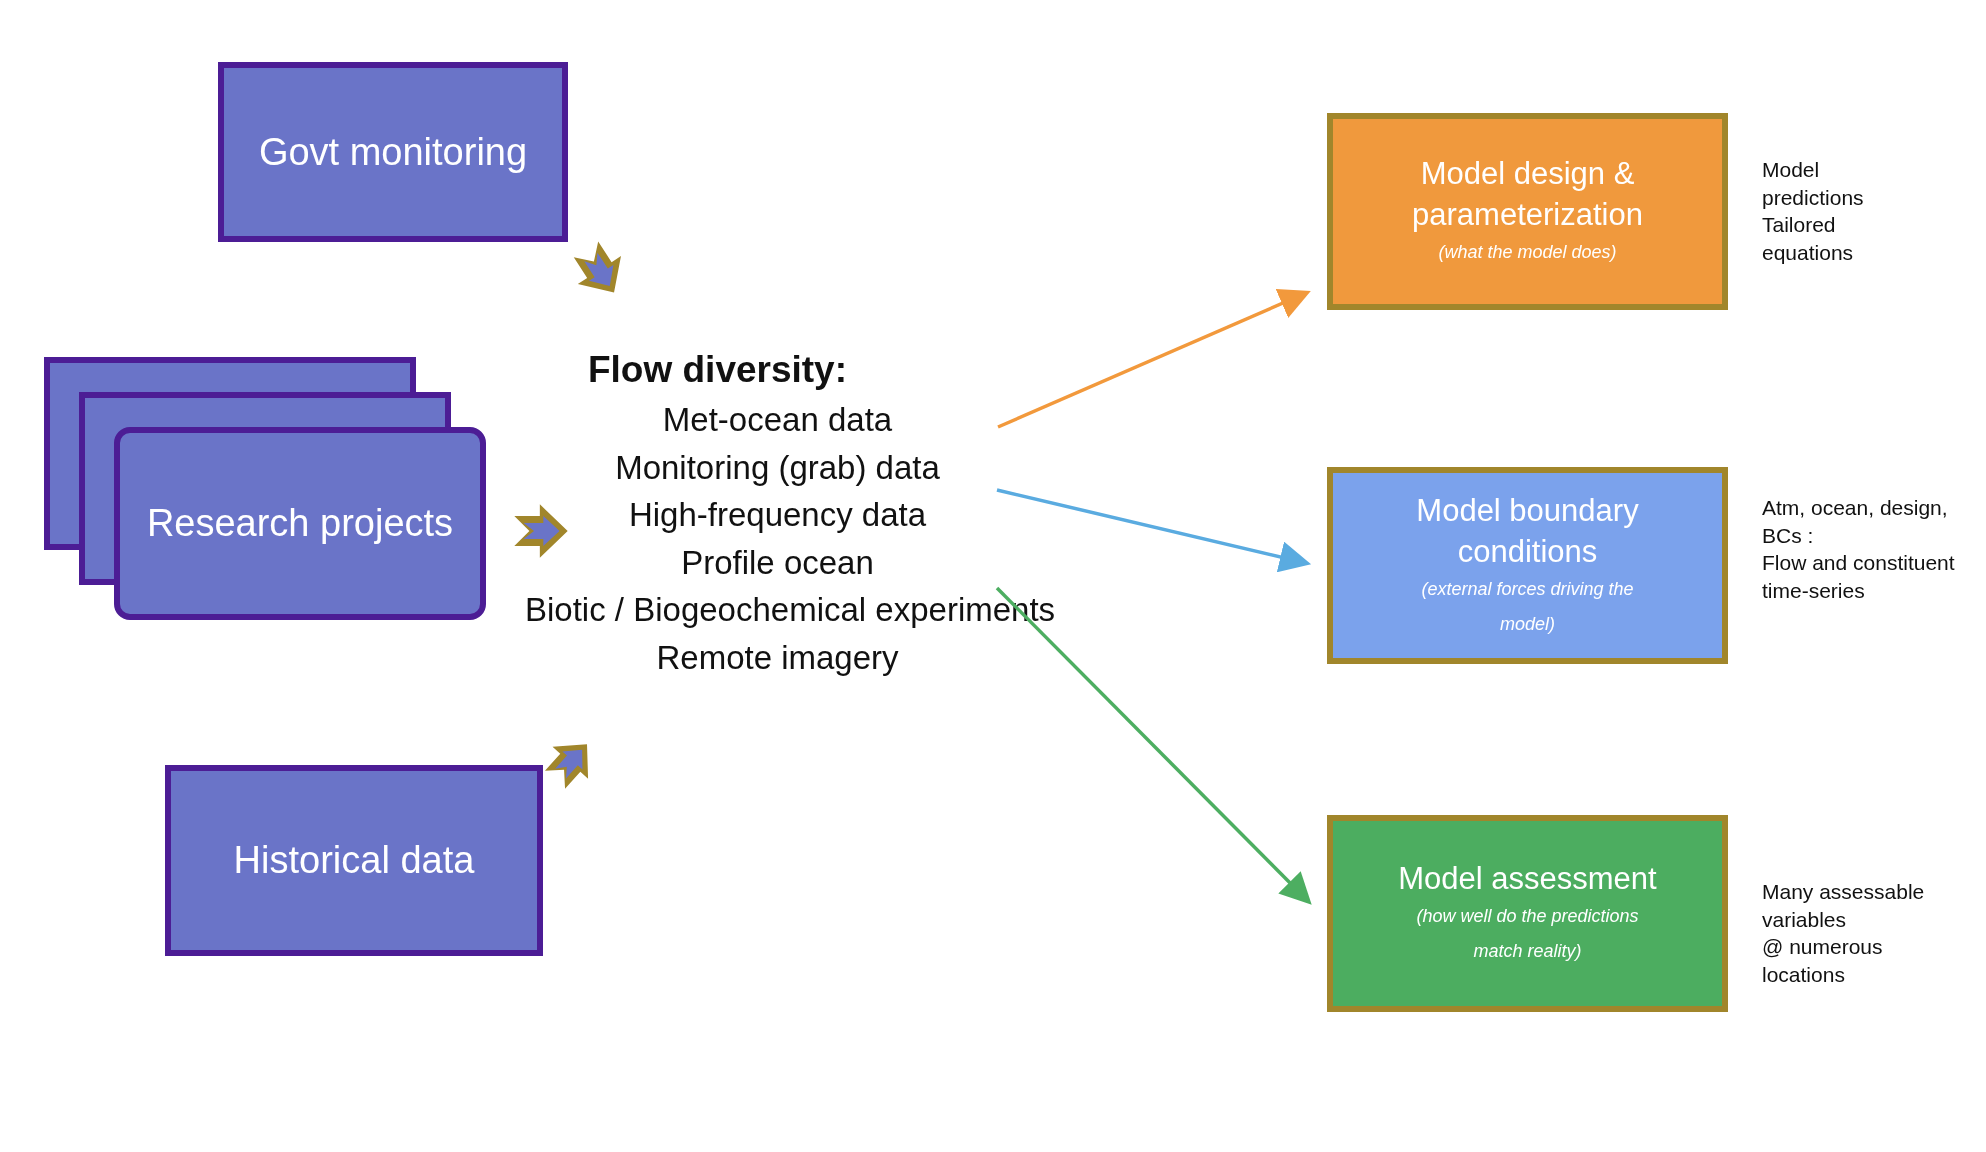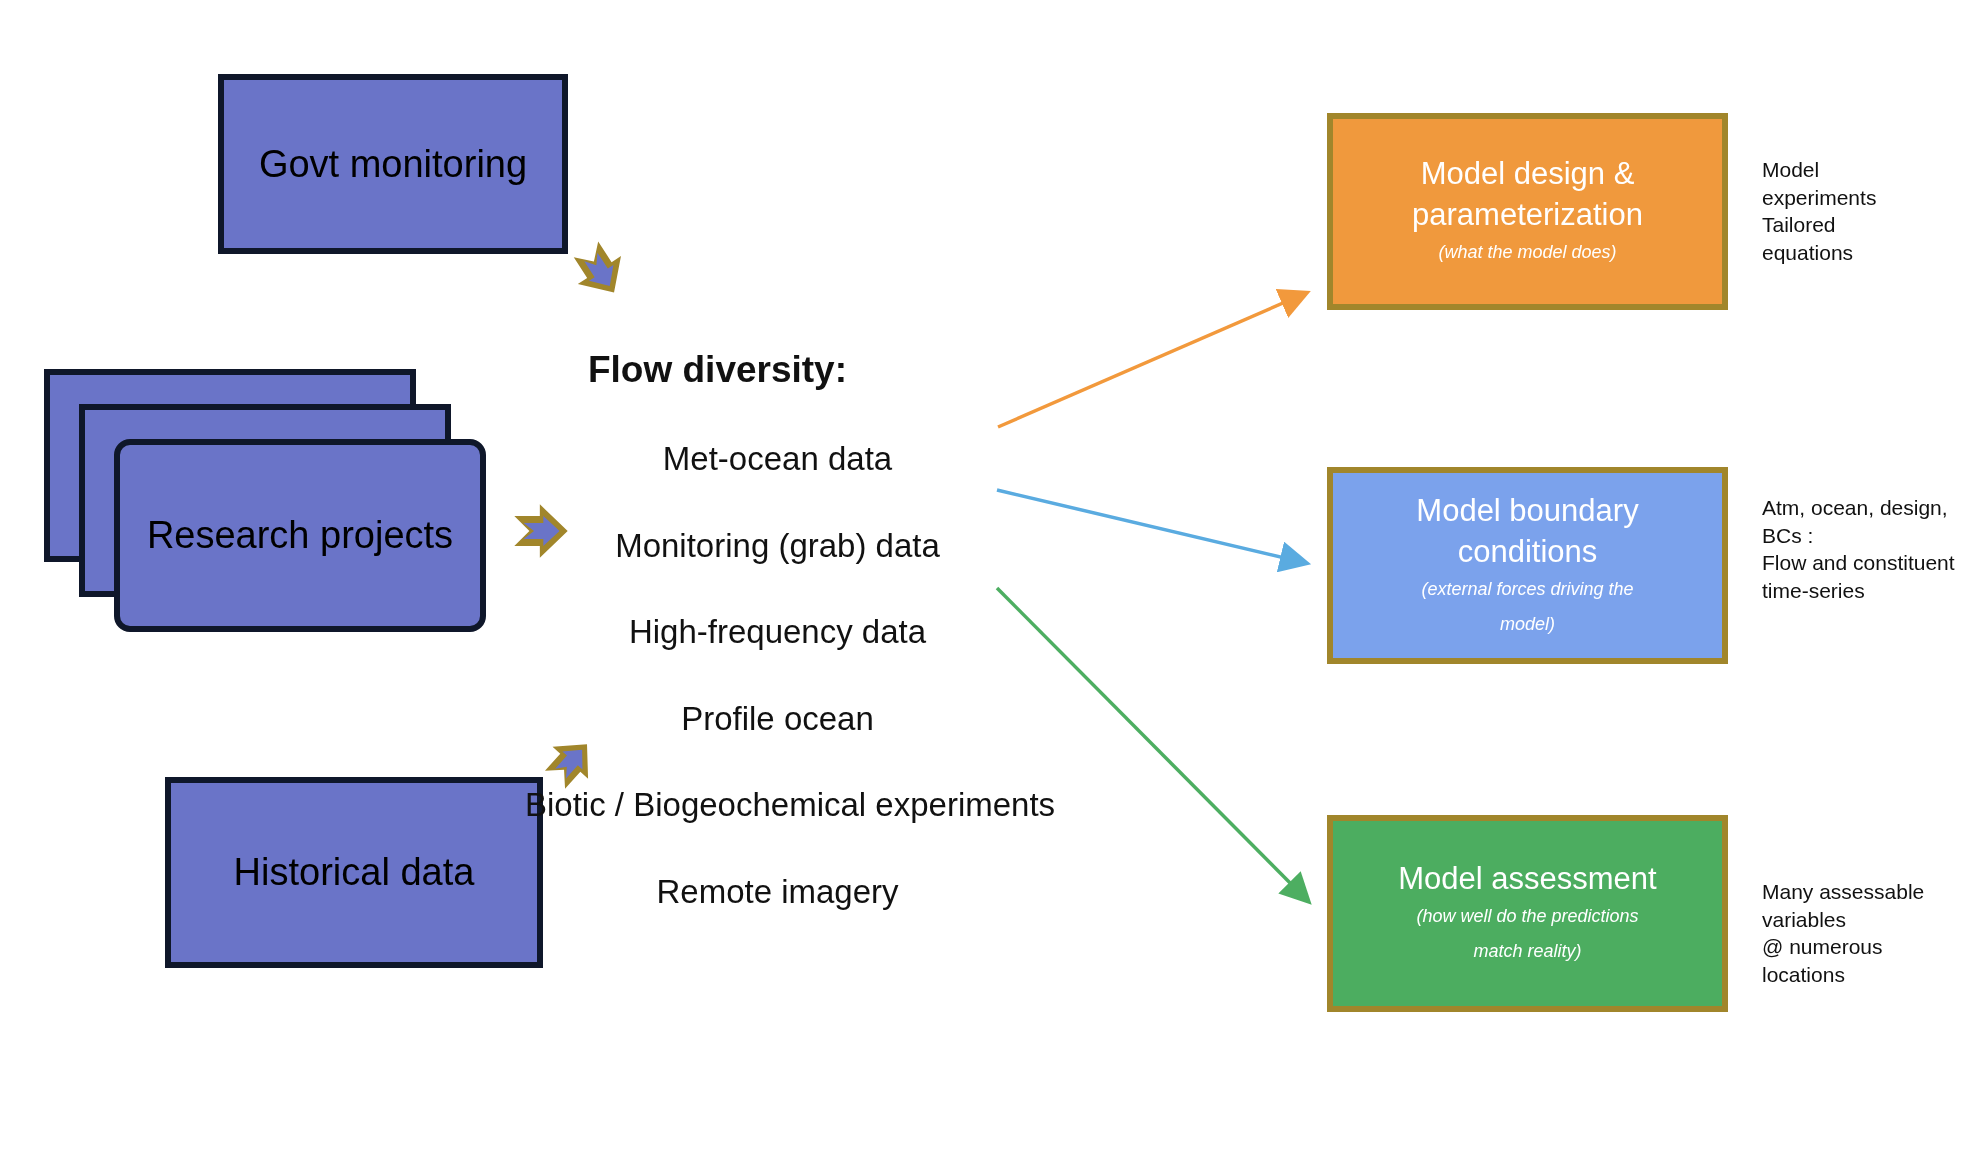--- a/index.html
+++ b/index.html
@@ -2,42 +2,42 @@
 <html><head>
 <meta charset="utf-8">
 <style>
   html,body{margin:0;padding:0;}
   body{
     width:1986px;height:1152px;position:relative;background:#ffffff;
     font-family:"Liberation Sans", sans-serif;overflow:hidden;
   }
   
   .src-box{
-    position:absolute;background:#6A74C8;border:6px solid #0f172a;
+    position:absolute;background:#6A74C8;border:6px solid #4c1d95;
     display:flex;align-items:center;justify-content:center;
-    color:#000000;font-size:38px;text-align:center;box-sizing:border-box;margin-top:12px;
+    color:#ffffff;font-size:38px;text-align:center;box-sizing:border-box;
   }
   .box-govt{left:218px;top:62px;width:350px;height:180px;}
   .stack-back{left:44px;top:357px;width:372px;height:193px;z-index:1;}
   .stack-mid{left:79px;top:392px;width:372px;height:193px;z-index:2;}
   .stack-front{left:114px;top:427px;width:372px;height:193px;z-index:3;border-radius:16px;}
   .box-historical{left:165px;top:765px;width:378px;height:191px;}
   
   .chev{position:absolute;z-index:4;}
   .chev-govt{left:572px;top:243px;width:56px;height:56px;transform:rotate(57deg);}
   .chev-research{left:512px;top:501px;width:58px;height:60px;}
   .chev-historical{left:545px;top:736px;width:52px;height:52px;transform:rotate(-48deg);}
   
   .diversity{
     position:absolute;left:525px;top:344px;width:505px;text-align:center;color:#111111;
   }
   .diversity-heading{
     font-size:37px;font-weight:bold;line-height:52px;transform:translateX(-60px);
   }
-  .diversity-item{display:block;font-size:33px;line-height:47.5px;white-space:nowrap;margin-top:39px;}
+  .diversity-item{display:block;font-size:33px;line-height:47.5px;white-space:nowrap;}
   
   .model-box{
     position:absolute;left:1327px;width:401px;height:197px;box-sizing:border-box;
     border:6px solid #A1862B;display:flex;flex-direction:column;
     align-items:center;justify-content:center;color:#ffffff;text-align:center;
   }
   .model-design{top:113px;background:#F0993D;}
   .model-boundary{top:467px;background:#7BA2EC;}
   .model-assessment{top:815px;background:#4CAD60;}
   .model-title{font-size:31px;line-height:41px;white-space:pre-line;}
@@ -121,21 +121,21 @@
   <div class="model-caption">(external forces driving the
 model)</div>
 </div>
 <div class="model-box model-assessment">
   <div class="model-title">Model assessment</div>
   <div class="model-caption">(how well do the predictions
 match reality)</div>
 </div>
 
 <div class="annotation annotation-design">Model
-experiments
+predictions
 Tailored
 equations</div>
 <div class="annotation annotation-boundary">Atm, ocean, design,
 BCs :
 Flow and constituent
 time-series</div>
 <div class="annotation annotation-assessment">Many assessable
 variables
 @ numerous
 locations</div>

